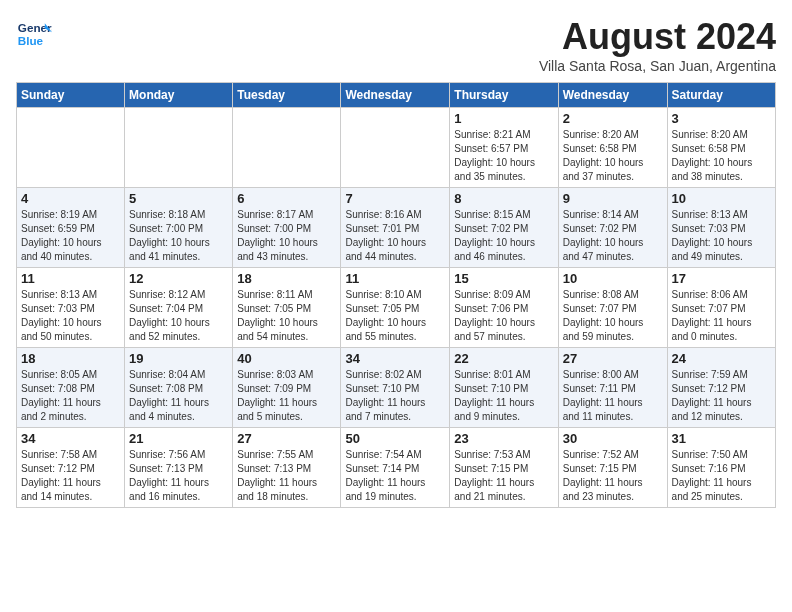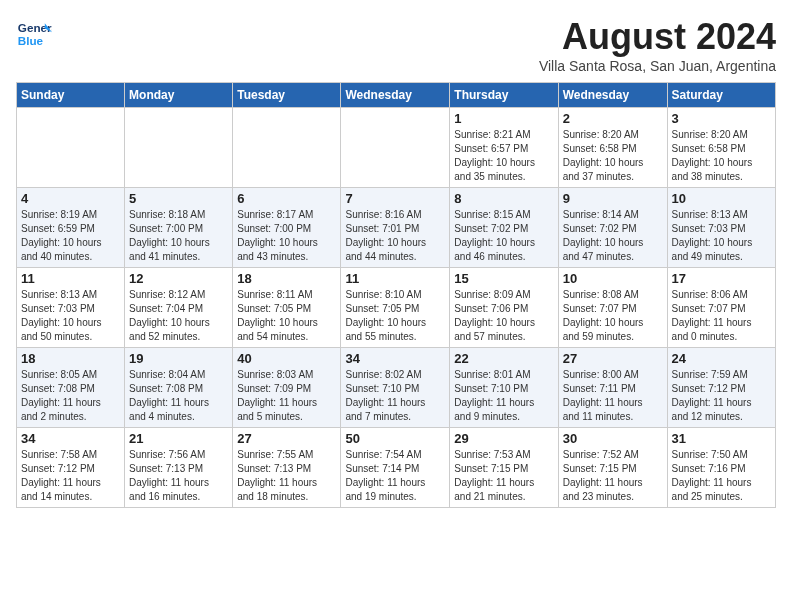--- a/index.html
+++ b/index.html
@@ -230,21 +230,21 @@
         </td>
         <td>
           <div class="day-num">27</div>
           <div class="day-info">Sunrise: 7:55 AM<br>Sunset: 7:13 PM<br>Daylight: 11 hours<br>and 18 minutes.</div>
         </td>
         <td>
           <div class="day-num">50</div>
           <div class="day-info">Sunrise: 7:54 AM<br>Sunset: 7:14 PM<br>Daylight: 11 hours<br>and 19 minutes.</div>
         </td>
         <td>
-          <div class="day-num">29</div>
+          <div class="day-num">23</div>
           <div class="day-info">Sunrise: 7:53 AM<br>Sunset: 7:15 PM<br>Daylight: 11 hours<br>and 21 minutes.</div>
         </td>
         <td>
           <div class="day-num">30</div>
           <div class="day-info">Sunrise: 7:52 AM<br>Sunset: 7:15 PM<br>Daylight: 11 hours<br>and 23 minutes.</div>
         </td>
         <td>
           <div class="day-num">31</div>
           <div class="day-info">Sunrise: 7:50 AM<br>Sunset: 7:16 PM<br>Daylight: 11 hours<br>and 25 minutes.</div>
         </td>

